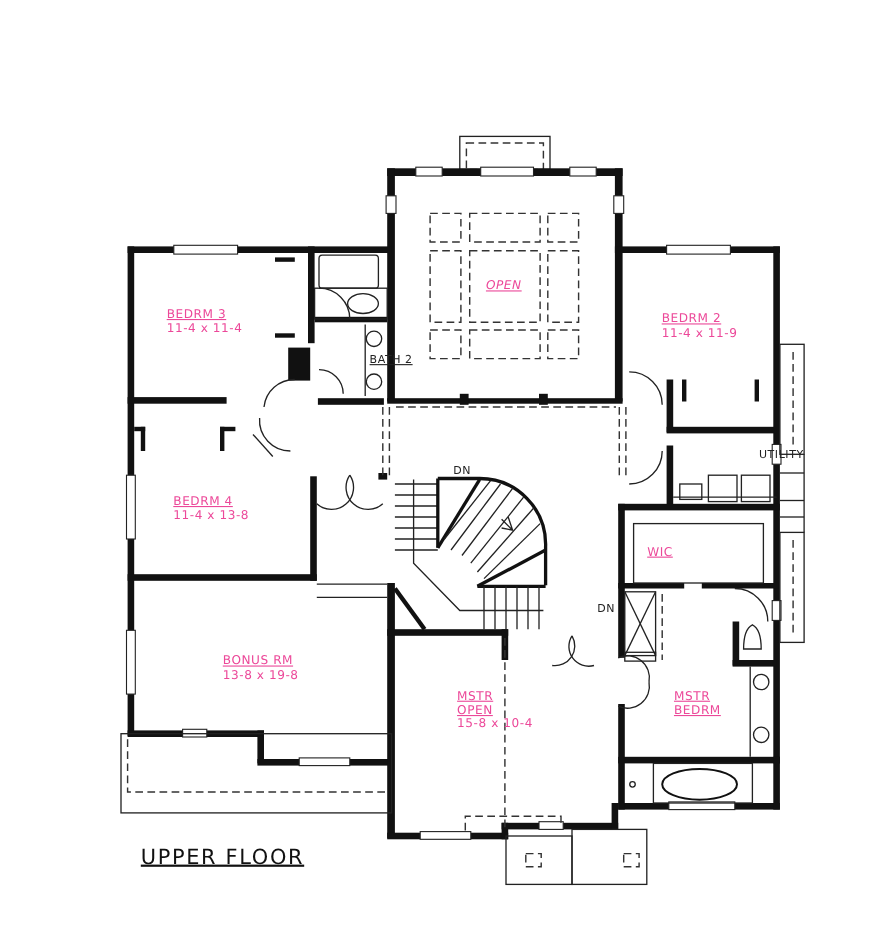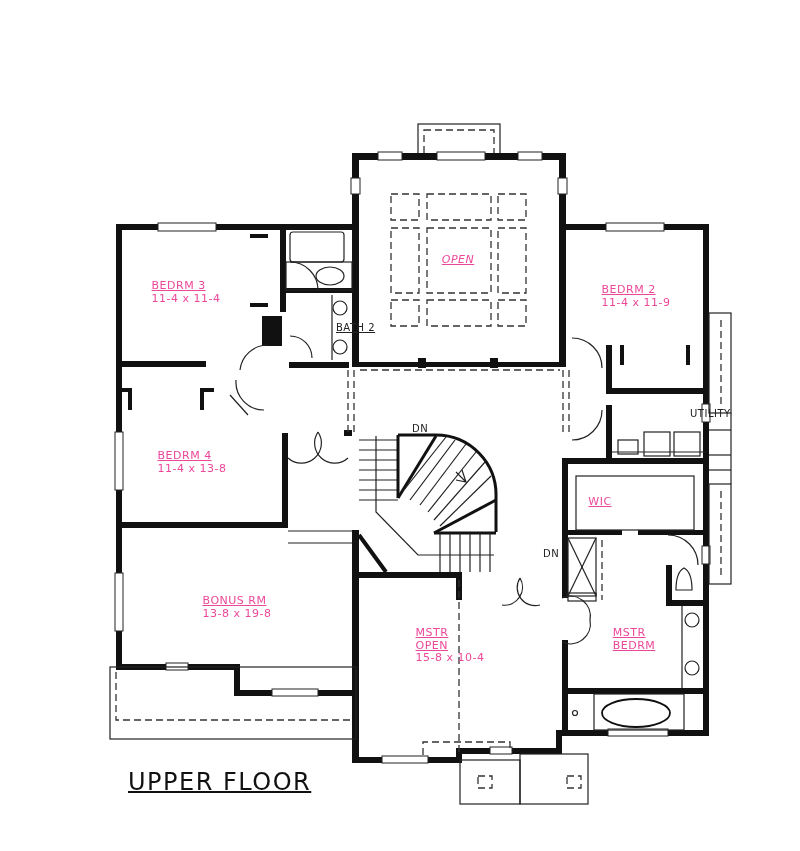--- a/index.html
+++ b/index.html
@@ -7,21 +7,21 @@
   #plan { position: absolute; left: 0; top: 0; width: 800px; height: 851px; }
   .wall { fill: #111; }
   .thin { stroke: #222; stroke-width: 1.2; fill: none; }
   .dash { stroke: #333; stroke-width: 1.3; fill: none; stroke-dasharray: 7 4; }
   .win { fill: #fff; stroke: #222; stroke-width: 1; }
   .swing { stroke: #222; stroke-width: 1.2; fill: none; }
   .lbl { position: absolute; font-family: "DejaVu Sans", sans-serif; color: #ec4899; text-align: left; white-space: nowrap; line-height: 1.15; transform: translateX(-50%); }
   .lbl .name { font-size: 11px; text-decoration: underline; display: block; letter-spacing: 0.5px; }
   .lbl .dim { font-size: 11px; display: block; letter-spacing: 0.5px; }
   .small { font-size: 10px; position: absolute; color: #222; letter-spacing: 0.5px; margin-left: 46px; }
-  .title { position: absolute; left: 128px; top: 768px; font-size: 24px; color: #111; letter-spacing: 1.5px; text-decoration: underline; text-decoration-thickness: 2px; font-family: "DejaVu Sans", sans-serif; }
+  .title { position: absolute; left: 128px; top: 768px; font-size: 19px; color: #111; letter-spacing: 1.5px; text-decoration: underline; text-decoration-thickness: 2px; font-family: "DejaVu Sans", sans-serif; }
 </style>
 </head>
 <body>
 
 <svg id="plan" viewBox="0 0 800 851" xmlns="http://www.w3.org/2000/svg">
 
   <g>
     <rect x="418" y="124" width="82" height="30" class="thin"></rect>
     <rect x="424" y="130" width="70" height="24" class="dash"></rect>
   </g>

